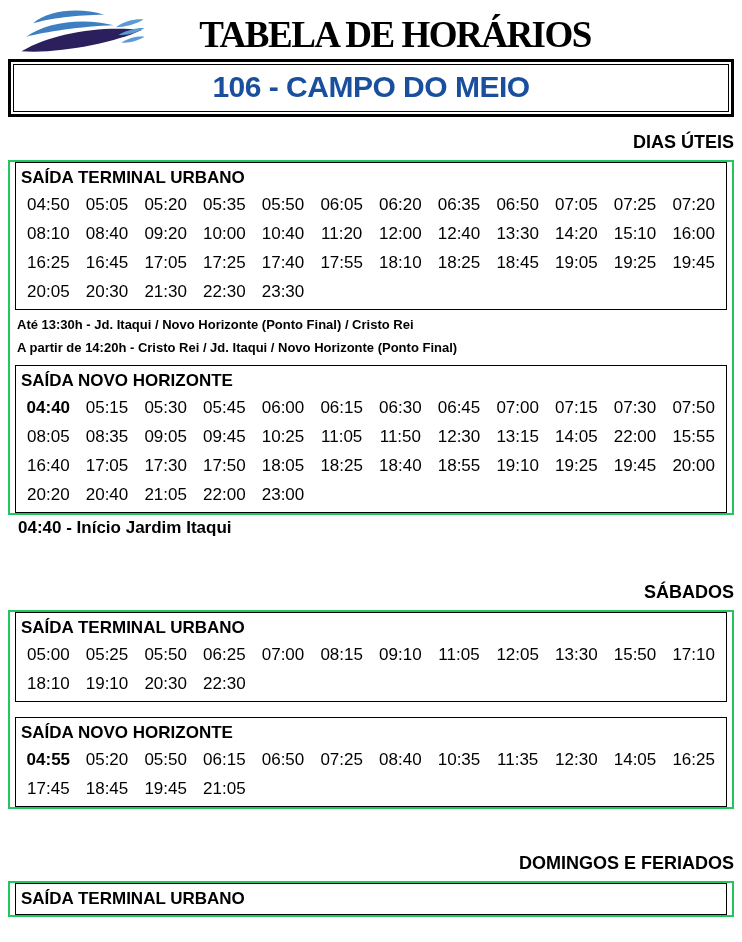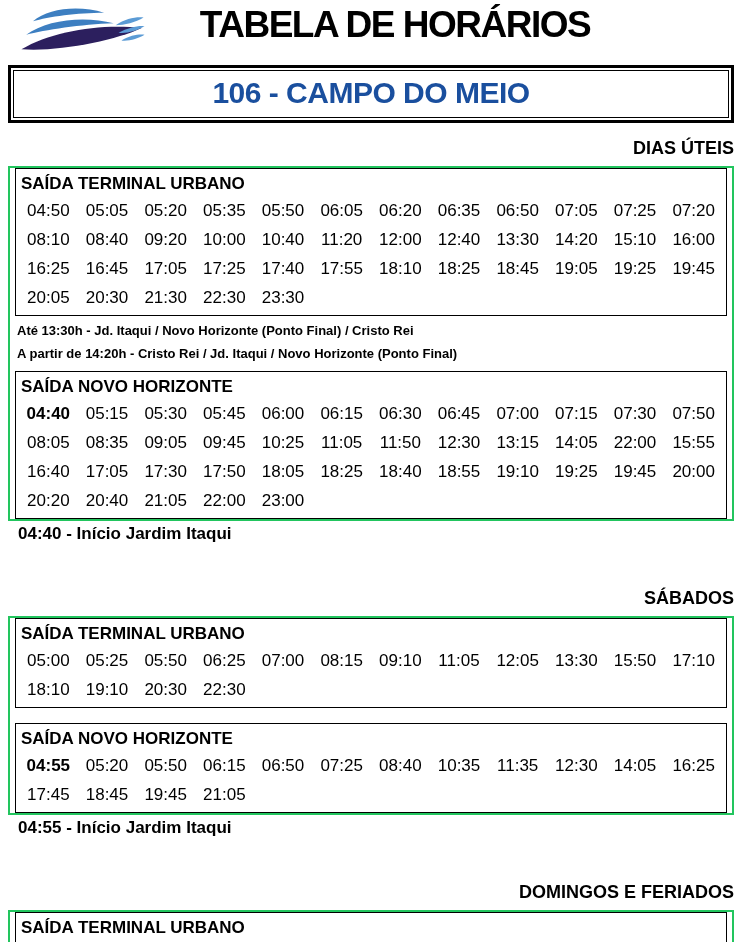--- a/index.html
+++ b/index.html
@@ -5,21 +5,21 @@
   html,body { margin:0; padding:0; background:#fff; }
   body {
     width:742px;
     font-family:"Liberation Sans", sans-serif;
     color:#000;
     -webkit-font-smoothing:antialiased;
   }
   .page { padding:4px 8px 10px 8px; box-sizing:border-box; width:742px; }
 
   
-  .header { display:flex; align-items:flex-start; height:52px; margin-bottom:9px; }
+  .header { display:flex; align-items:flex-end; height:52px; margin-bottom:3px;font-family:Liberation Serif, serif; }
   .logo-wrap { width:128px; height:50px; flex:0 0 auto; margin-left:10px; }
   .header-title {
     flex:1; text-align:center;
     font-size:37px; font-weight:bold; letter-spacing:-1.5px;
     margin-right:90px; white-space:nowrap;
   }
 
   
   .route-box { border:3px solid #000; padding:2px; }
   .route-box-inner { border:1px solid #000; text-align:center; padding:5px 0 7px 0; }
@@ -227,21 +227,20 @@
               <div class="time-cell">16:25</div>
             </div>
             <div class="time-row">
               <div class="time-cell">17:45</div>
               <div class="time-cell">18:45</div>
               <div class="time-cell">19:45</div>
               <div class="time-cell">21:05</div>
             </div>
           </div>
         </div>
-        <div class="outer-note">04:55 - Início Jardim Itaqui</div>
       </div>
       <div class="section">
         <div class="section-heading">DOMINGOS E FERIADOS</div>
         <div class="outer-box">
           <div class="inner-box">
             <div class="box-label">SAÍDA TERMINAL URBANO</div>
           </div>
         </div>
       </div>
     </div>

